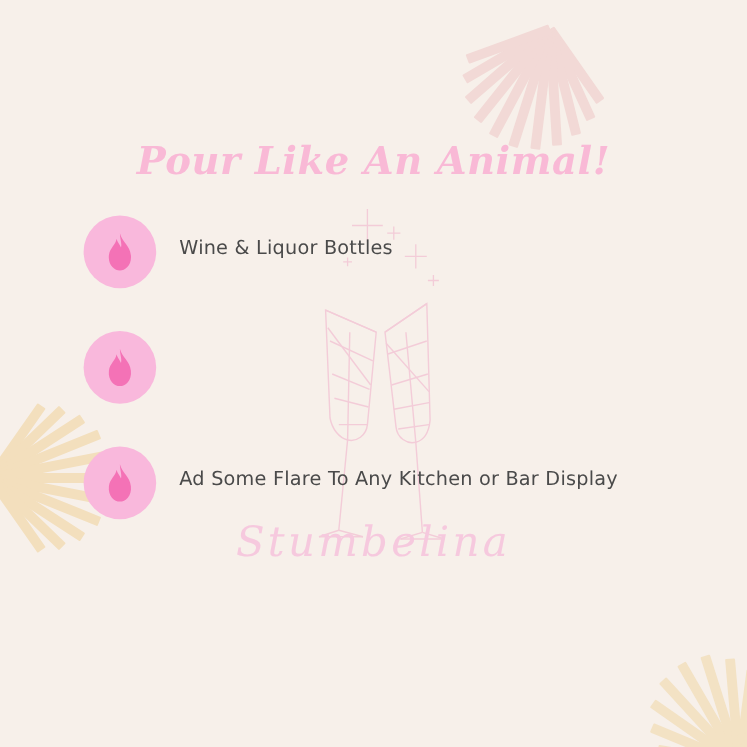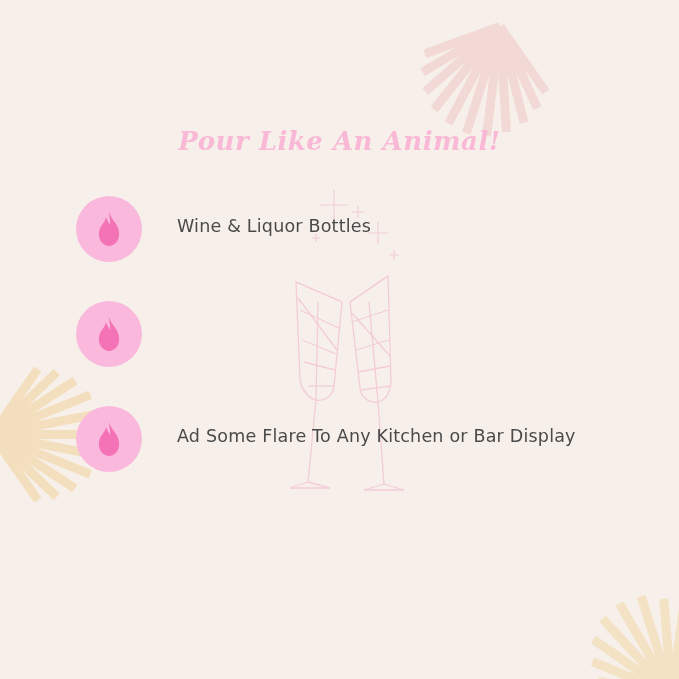--- a/index.html
+++ b/index.html
@@ -101,21 +101,21 @@
   
   #headline {
     position: absolute;
     left: 0;
     top: 126px;
     width: 679px;
     text-align: center;
     font-family: "DejaVu Serif", serif;
     font-weight: bold;
     font-style: italic;
-    font-size: 26px;
+    font-size: 35px;
     letter-spacing: 0.5px;
     color: #f9b9d6;
   }
 
   
   #features {
     position: absolute;
     left: 0;
     top: 196px;
     width: 679px;
@@ -134,21 +134,21 @@
     background: #f9b8dc;
     display: flex;
     align-items: center;
     justify-content: center;
   }
   .bullet-badge svg {
     display: block;
   }
   .feature-text {
     position: absolute;
-    left: 177px;
+    left: 163px;
     top: 20px;
     font-family: "DejaVu Sans", sans-serif;
     font-size: 17.5px;
     color: #4a4a4a;
     letter-spacing: 0.2px;
     white-space: nowrap;
   }
 </style>
 </head>
 <body>
@@ -229,20 +229,21 @@
 
         <path d="M96 0 L96 30 M82 15 L110 15"></path>
         <path d="M140 32 L140 54 M130 43 L150 43"></path>
         <path d="M120 16 L120 28 M114 22 L126 22"></path>
         <path d="M156 60 L156 70 M151 65 L161 65"></path>
         <path d="M78 44 L78 52 M74 48 L82 48"></path>
       </g>
     </svg>
   </div>
 
+  <div id="script-word">Stumbelina</div>
 
   <div id="headline">Pour Like An Animal!</div>
 
   <div id="features">
 
     <div class="feature-row">
       <div class="bullet-badge">
         <svg width="30" height="36" viewBox="0 0 30 36">
           <path d="M15 1 C17 9 24 12 25 21 C26 30 20 35 15 35 C10 35 4 30 5 21 C6 14 11 12 12 6 C13 10 15 11 16 14 C17 10 15 6 15 1 Z" fill="#f472b6"></path>
         </svg>

